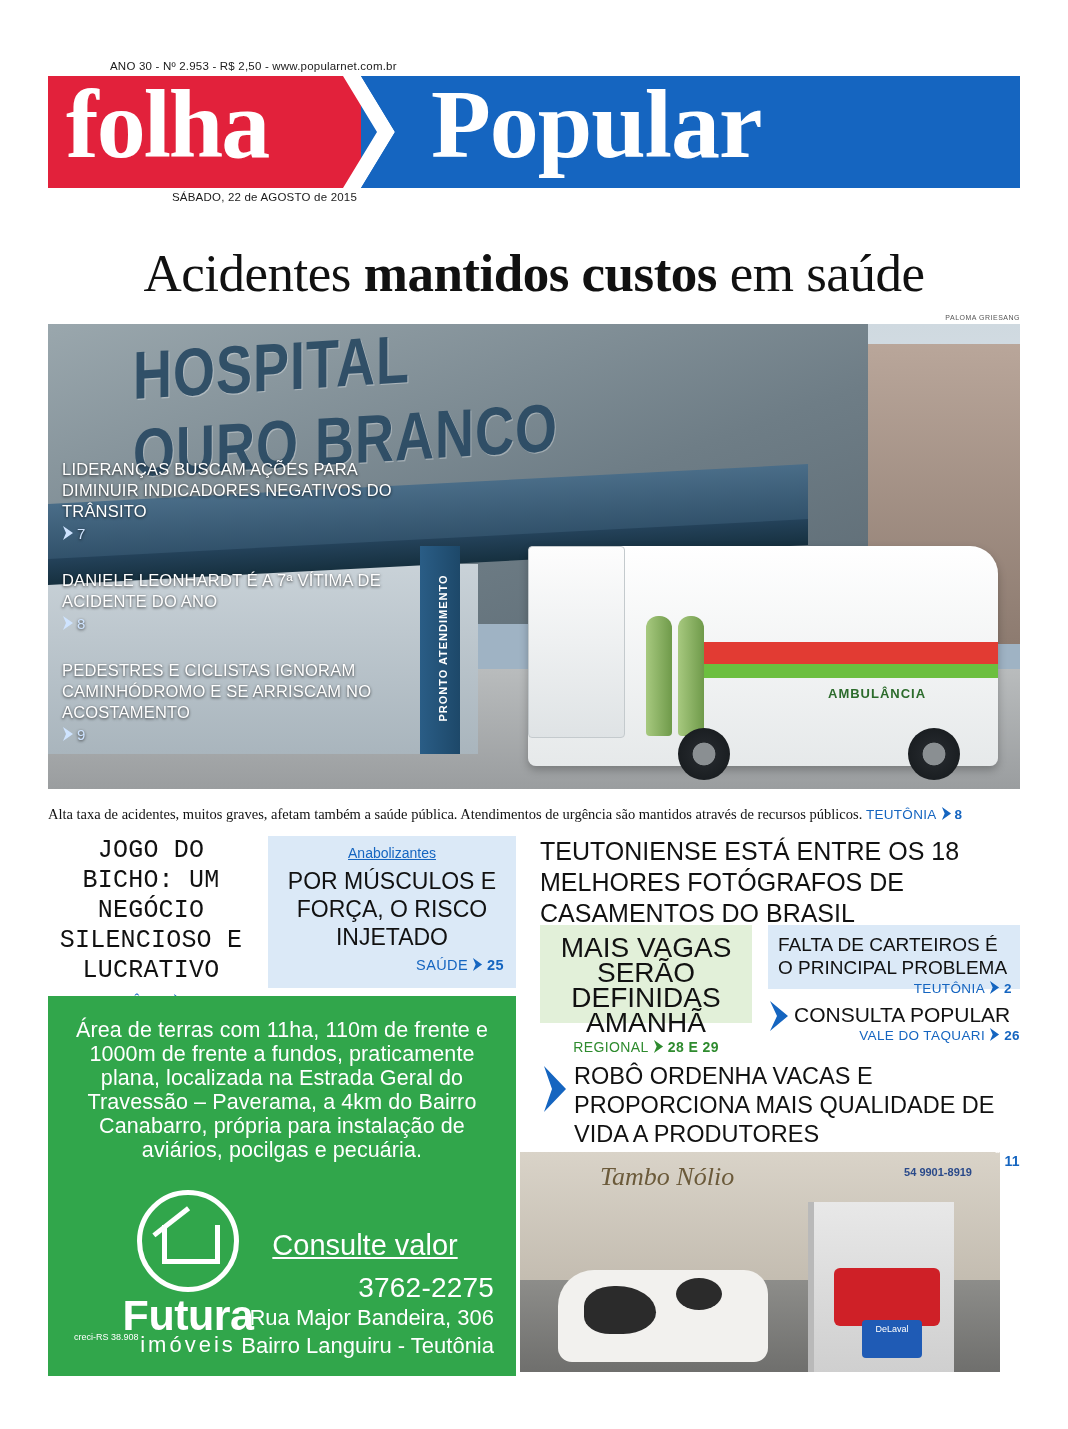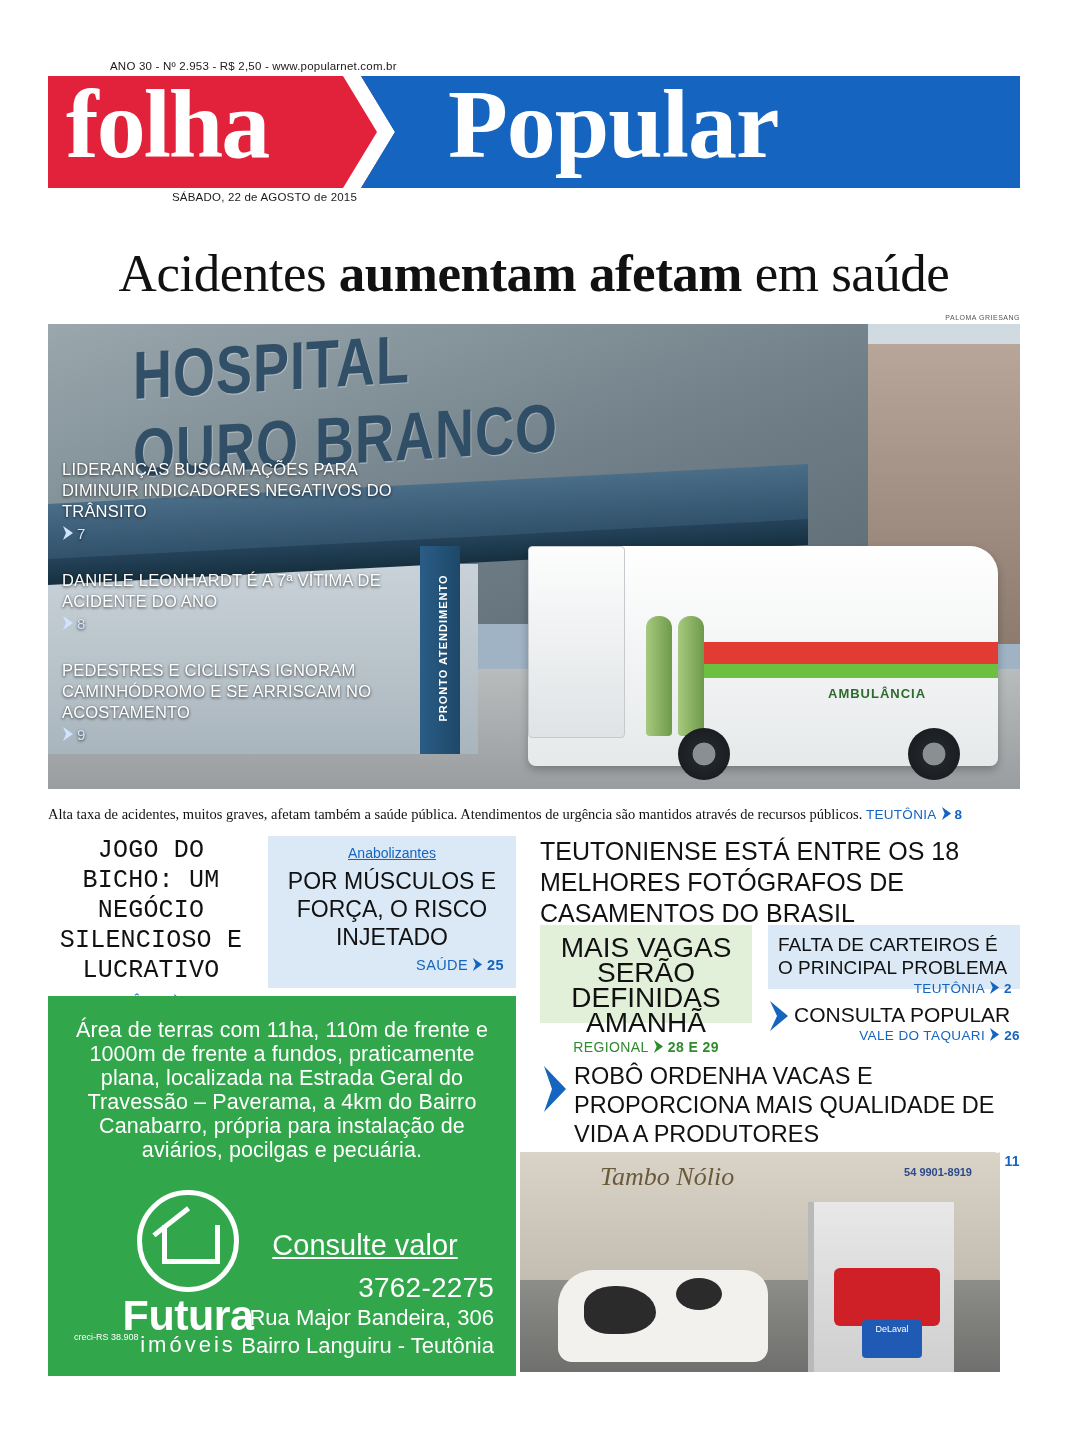--- a/index.html
+++ b/index.html
@@ -43,21 +43,20 @@
     height: 112px;
     width: 972px;
     display: flex;
   }
   .mast-red {
     background: #e2213b;
     width: 313px;
     height: 112px;
     position: relative;
     overflow: hidden;
-    padding-left: 17px;
   }
   .mast-blue {
     background: #1565c0;
     flex: 1;
     height: 112px;
     position: relative;
     overflow: hidden;
   }
   .mast-folha {
     position: absolute;
@@ -421,21 +420,21 @@
       </div>
       <svg class="mast-chev" viewBox="0 0 74 112">
         <polygon points="0,0 34,56 0,112 18,112 52,56 18,0" fill="#ffffff"></polygon>
         <polygon points="18,0 52,56 18,112 74,112 74,0" fill="#1565c0"></polygon>
       </svg>
     </div>
     <div class="masthead-date">SÁBADO, 22 de AGOSTO de 2015</div>
   </div>
 
   <div class="headline">
-    <span class="lt">Acidentes </span><b>aumentam afetam</b><span class="lt"> em saúde</span>
+    <span class="lt">Acidentes </span><b>mantidos custos</b><span class="lt"> em saúde</span>
   </div>
 
   <div class="credit-top">PALOMA GRIESANG</div>
 
   <div class="main-photo">
     <div class="sky"></div>
     <div class="bld-right"></div>
     <div class="bld-main">
       <div class="hosp-sign">
         <div>HOSPITAL</div>

